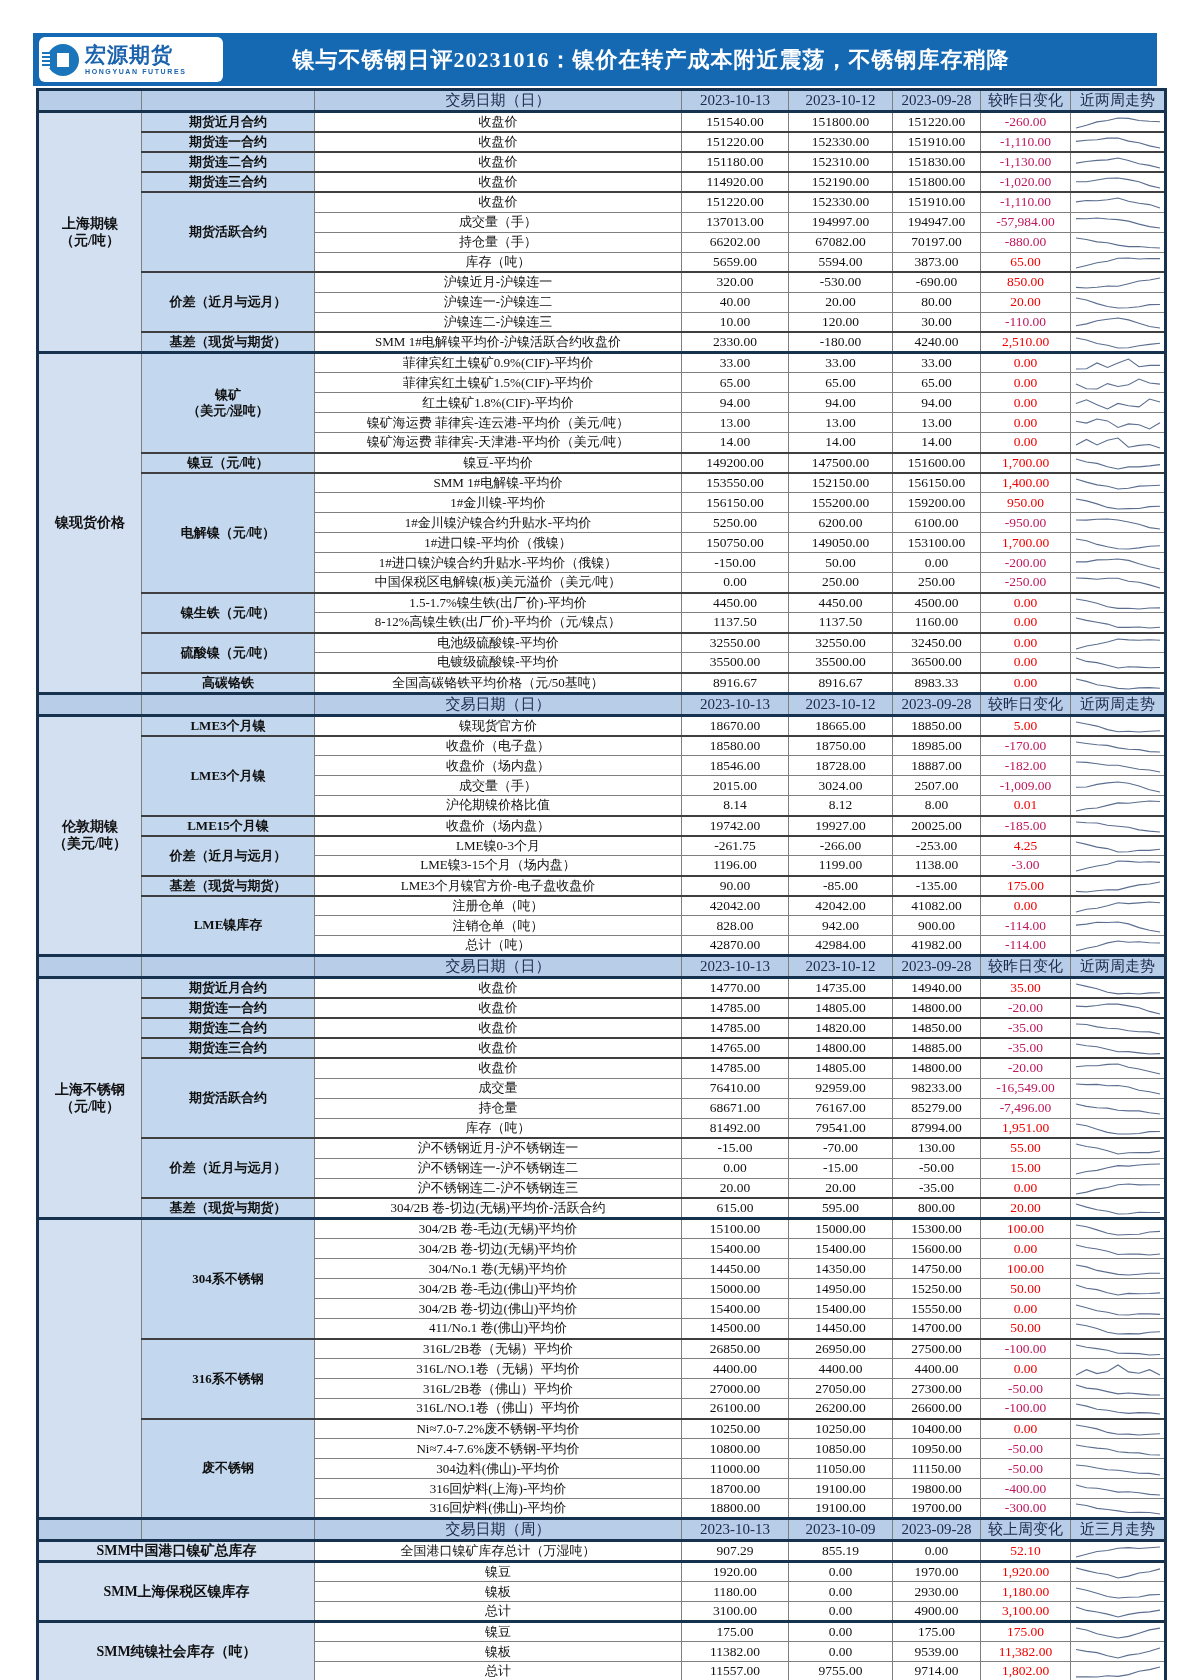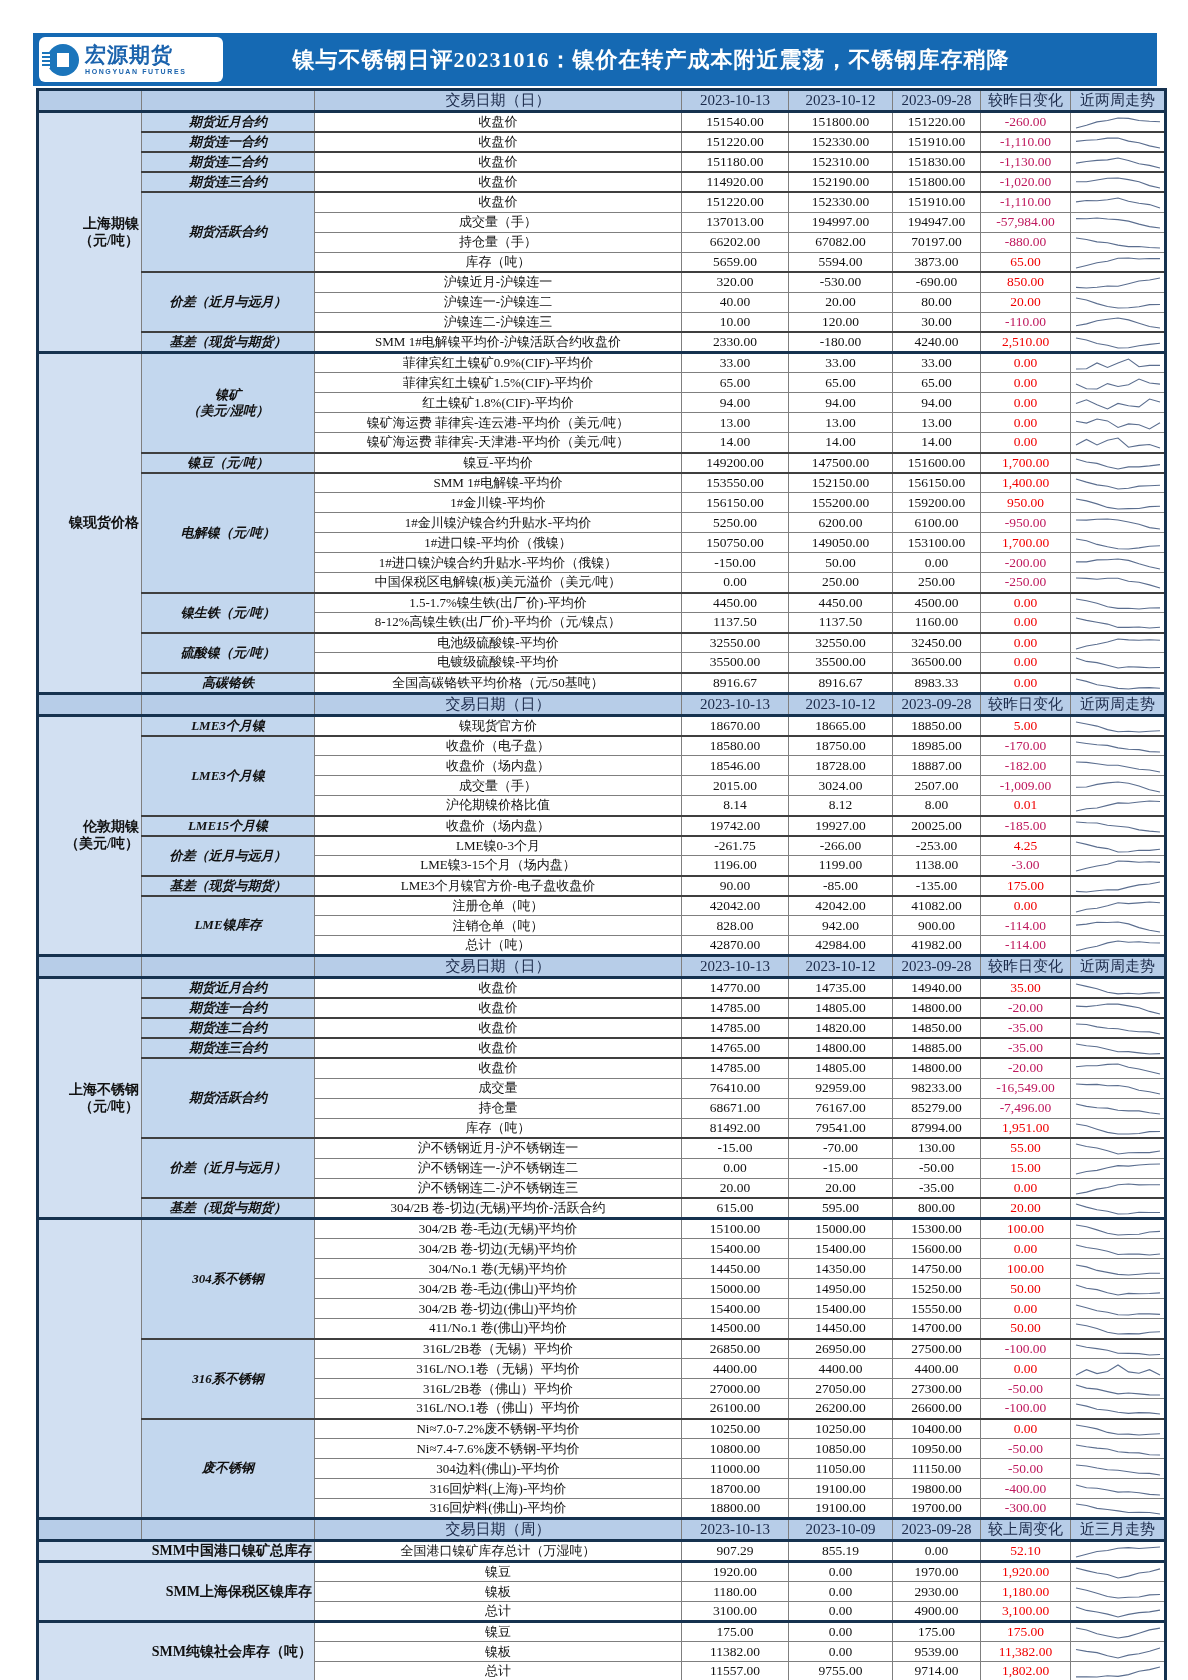--- a/index.html
+++ b/index.html
@@ -21,22 +21,22 @@
   .logo-en{color:#1b63ad;font-weight:bold;font-size:7px;letter-spacing:1.6px;margin-top:3px;
            font-family:"Liberation Sans","DejaVu Sans",sans-serif;}
   .banner-title{flex:1;text-align:center;color:#ffffff;font-size:22px;font-weight:bold;
                 letter-spacing:1px;padding-right:120px;padding-left:42px;}
 
   table.report{position:absolute;left:36px;top:88px;width:1128px;
                border-collapse:collapse;table-layout:fixed;
                border:3px solid #16324f;}
   td{border:1px solid #7f7f7f;height:20px;padding:0 2px;text-align:center;
      font-size:13px;color:#111111;overflow:hidden;white-space:nowrap;box-sizing:border-box;}
-  td.group{background:#d2e0f2;font-weight:bold;font-size:14px;white-space:pre-line;line-height:1.25;text-align:right;}
-  td.sub{background:#c3d7ee;font-weight:bold;font-size:13px;white-space:pre-line;line-height:1.2;font-style:italic;}
+  td.group{background:#d2e0f2;font-weight:bold;font-size:14px;white-space:pre-line;line-height:1.25;}
+  td.sub{background:#c3d7ee;font-weight:bold;font-size:13px;white-space:pre-line;line-height:1.2;}
   td.metric{background:#ffffff;}
   td.num{background:#ffffff;font-size:13.5px;}
   td.chg{background:#ffffff;font-size:13.5px;}
   td.chg.pos{color:#f00000;}
   td.chg.neg{color:#be185d;}
   td.sparkcell{background:#ffffff;padding:0;}
   tr.dates td{background:#b7cde8;color:#1b2a4a;font-size:15px;}
   tr.sub-start td{border-top:2px solid #3f3f3f;}
   tr.sec-start td{border-top:3px solid #16324f;}
   svg.spark{display:block;margin:2px auto 0 auto;}

